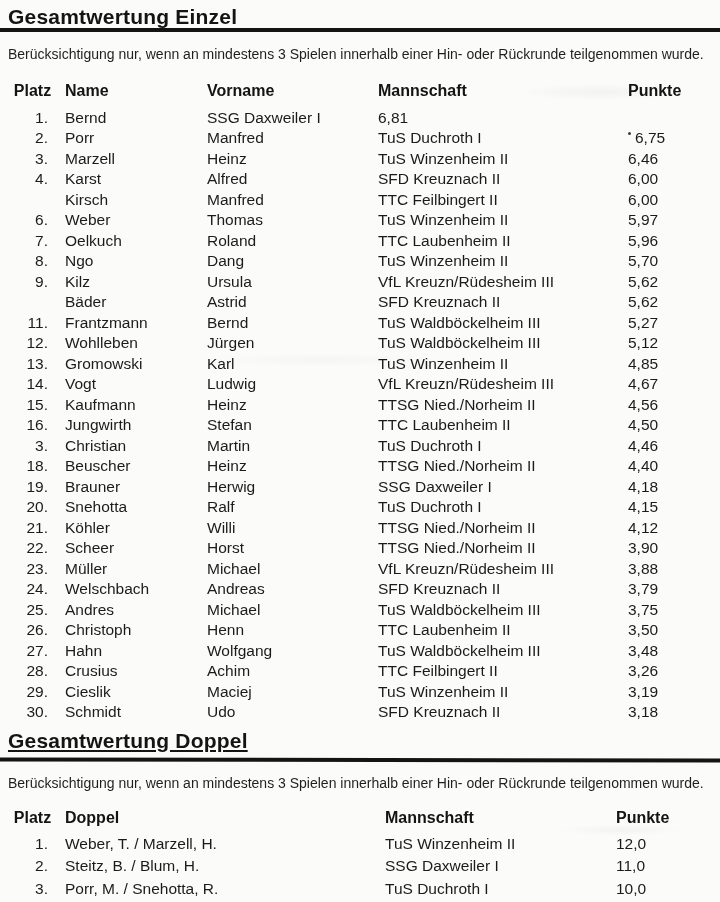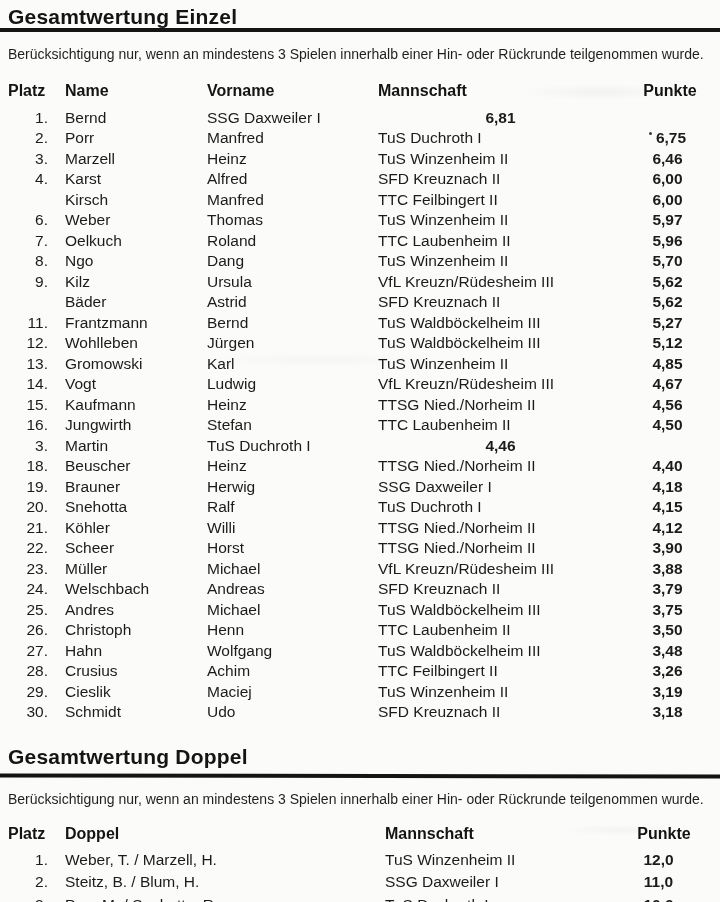--- a/index.html
+++ b/index.html
@@ -19,21 +19,21 @@
     font-family: "Liberation Sans", "DejaVu Sans", sans-serif;
   }
 
   .section-title {
     font-size: 21px;
     line-height: 23px;
     font-weight: 700;
     letter-spacing: 0.2px;
     color: #141414;
   }
-  .section-title.doppel { margin-top: 22px; }
+  .section-title.doppel { margin-top: 6px; text-decoration: underline; }
 
   .rule {
     height: 3.5px;
     background: #141414;
     margin: 0 -8px;
   }
   .rule.r2 { margin-top: 6px; transform: rotate(0.08deg); }
 
   .note {
     margin-top: 15px;
@@ -52,23 +52,23 @@
 
   .tbody.einzel { margin-top: 9px; }
   .tbody.doppel { margin-top: 7px; }
 
   .trow { display: grid; font-size: 15.5px; color: #1b1b1b; }
   .tbody.einzel .trow { line-height: 20.5px; }
   .tbody.doppel .trow { line-height: 22.4px; }
 
   .cell { white-space: nowrap; }
   .c-platz  { text-align: right; padding-right: 17px; }
-  .thead .c-platz { text-align: left; padding-right: 8px; }
-  .c-punkte { text-align: center; }
-  .tbody .c-punkte { padding-right: 5px; font-weight: bold; }
+  .thead .c-platz { text-align: center; padding-right: 8px; }
+  .c-punkte { text-align: left; }
+  .tbody .c-punkte { padding-right: 5px; }
   .tbody.doppel .c-punkte { padding-right: 11px; }
 
   
   .tbody.einzel .trow:nth-of-type(2) .c-punkte::before {
     content: "";
     display: inline-block;
     width: 3px; height: 3px;
     border-radius: 50%;
     background: #3c3c3c;
     margin-right: 4px;
@@ -217,20 +217,21 @@
         <div class="trow">
           <span class="cell c-platz">16.</span>
           <span class="cell c-name">Jungwirth</span>
           <span class="cell c-vorname">Stefan</span>
           <span class="cell c-mannschaft">TTC Laubenheim II</span>
           <span class="cell c-punkte">4,50</span>
         </div>
 
         <div class="trow">
           <span class="cell c-platz">3.</span>
+          <span class="cell c-name">Christian</span>
           <span class="cell c-vorname">Martin</span>
           <span class="cell c-mannschaft">TuS Duchroth I</span>
           <span class="cell c-punkte">4,46</span>
         </div>
 
         <div class="trow">
           <span class="cell c-platz">18.</span>
           <span class="cell c-name">Beuscher</span>
           <span class="cell c-vorname">Heinz</span>
           <span class="cell c-mannschaft">TTSG Nied./Norheim II</span>

